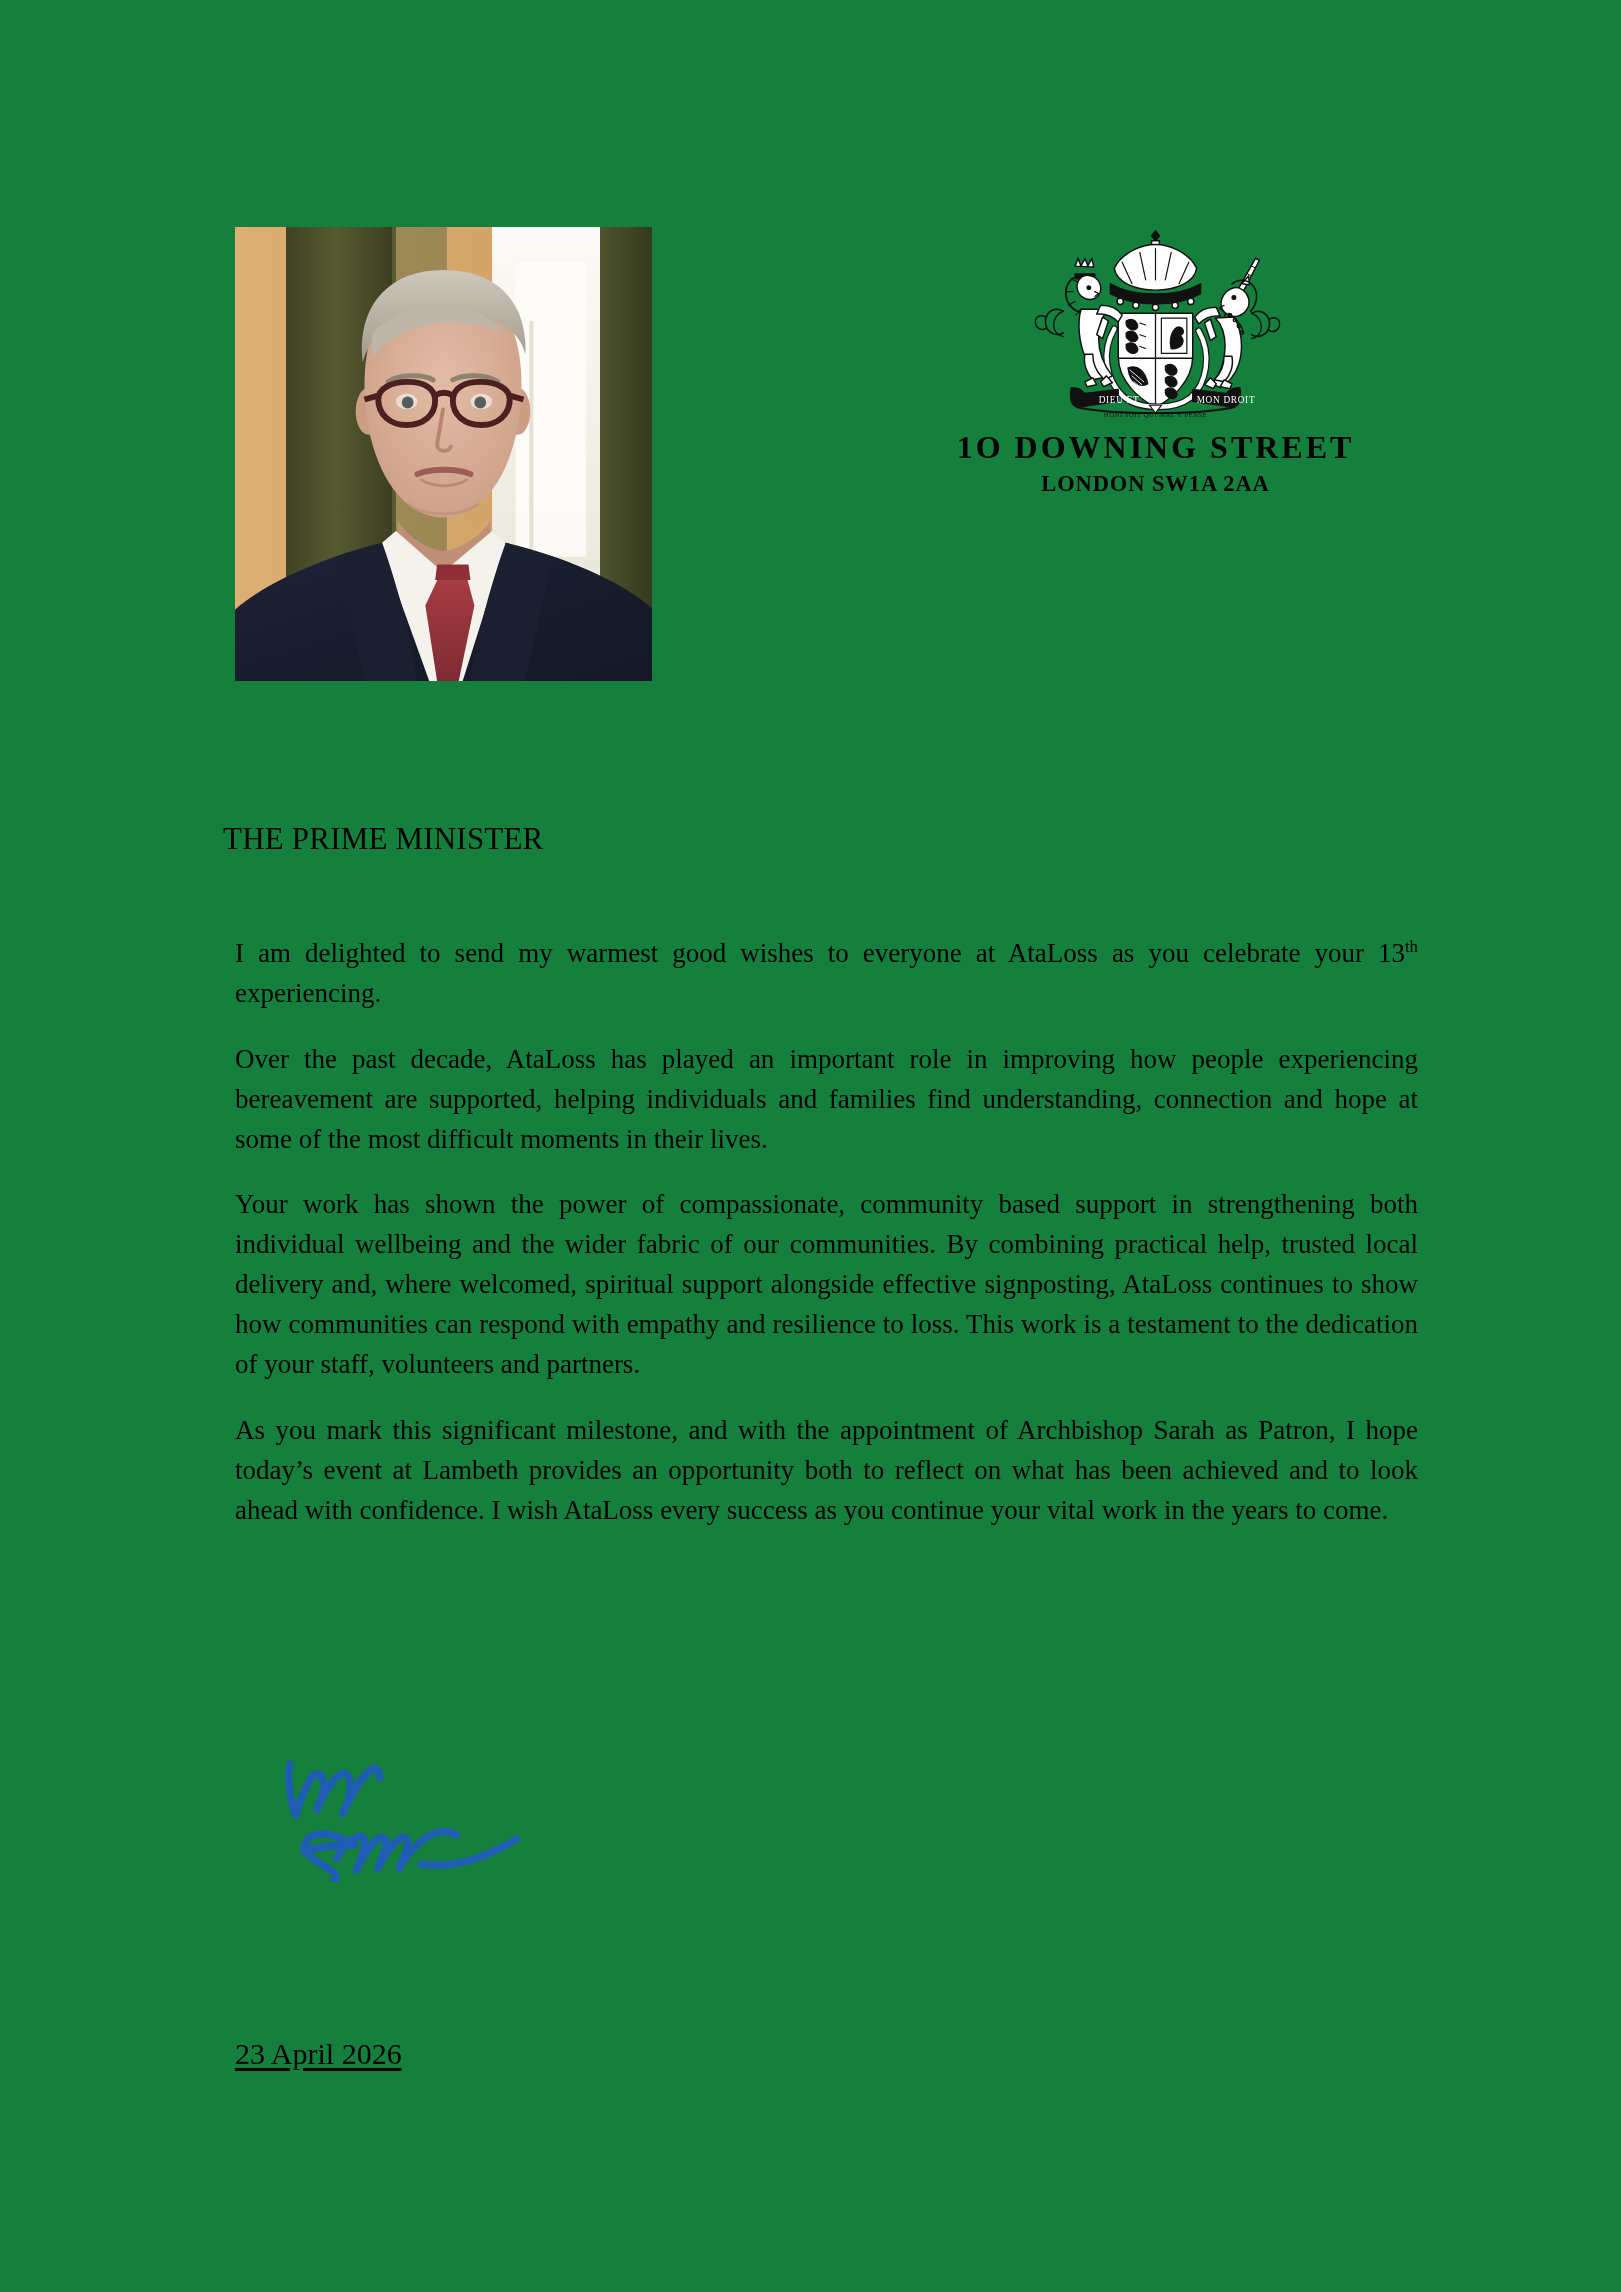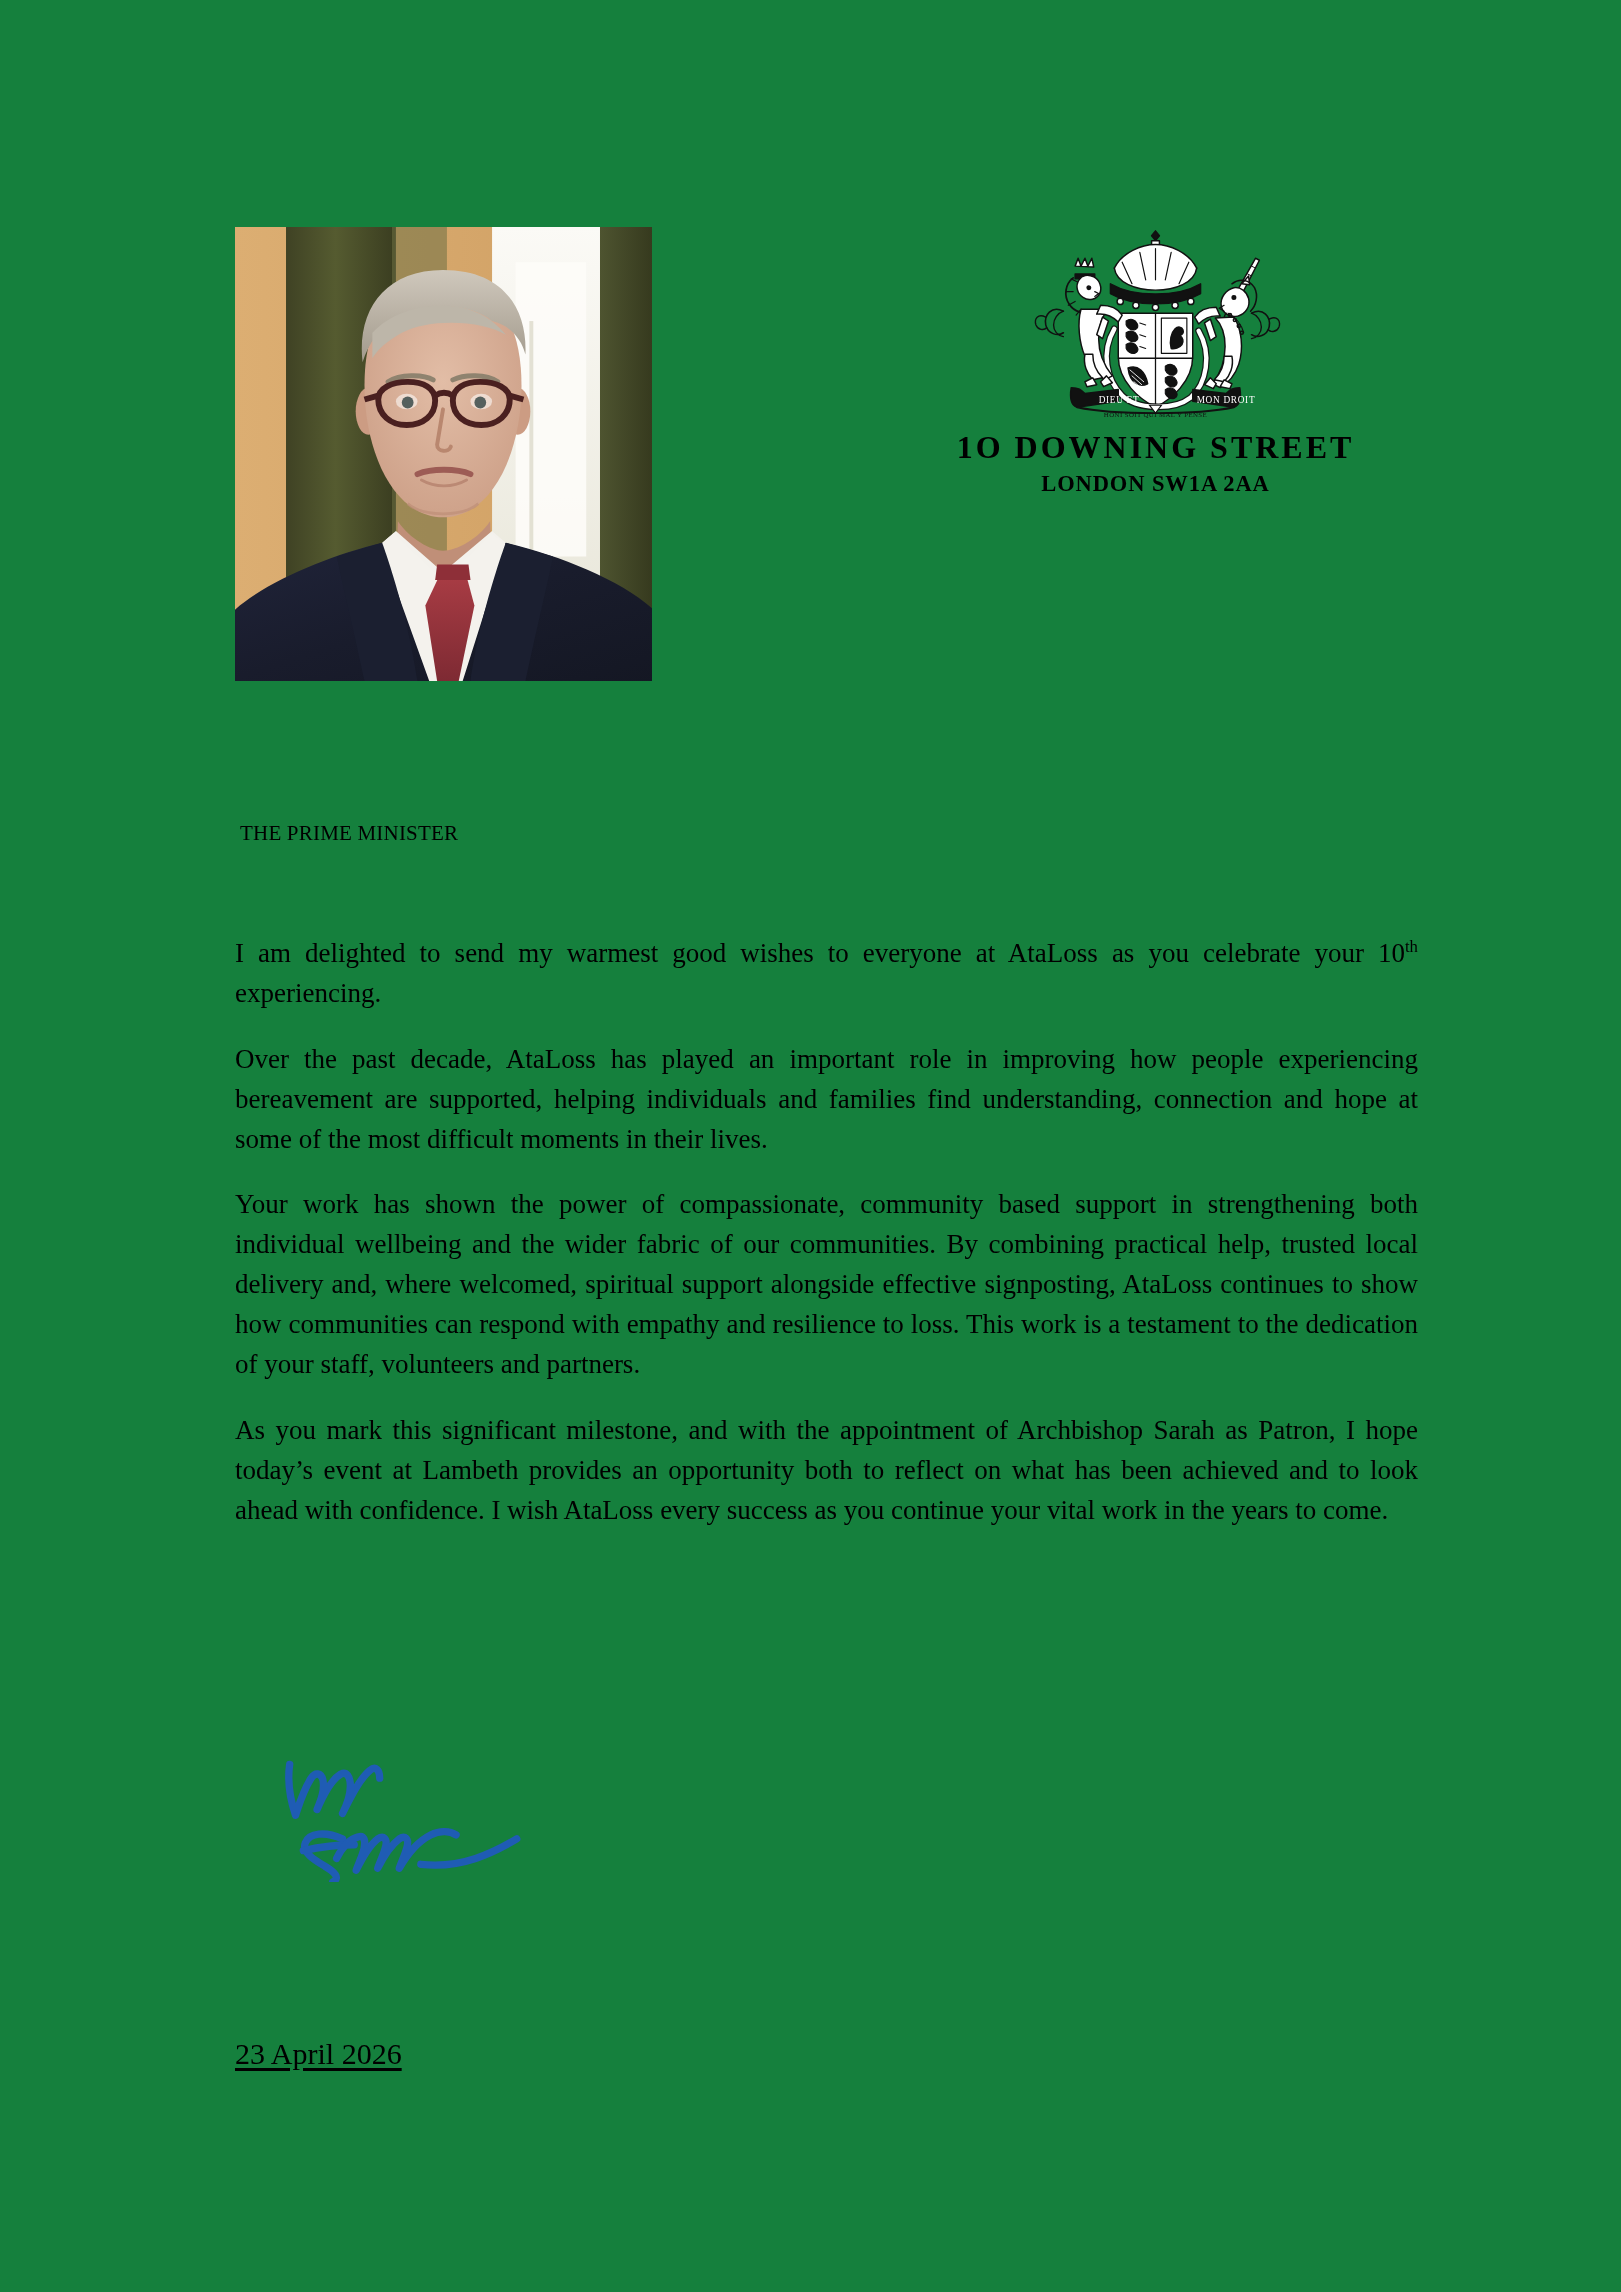--- a/index.html
+++ b/index.html
@@ -58,23 +58,23 @@
     font-size: 22.5px;
     letter-spacing: 0.9px;
     font-weight: 700;
     margin-top: 4.9px;
     white-space: nowrap;
   }
 
   
   .pm-title {
     position: absolute;
-    left: 240px;
+    left: 223px;
     top: 821px;
-    font-size: 21px;
+    font-size: 31px;
     letter-spacing: 0.2px;
     white-space: nowrap;
   }
 
   .body-text {
     position: absolute;
     left: 235px;
     top: 933px;
     width: 1183px;
     font-size: 27px;
@@ -331,21 +331,21 @@
 
   <div class="letterhead">
     <div class="lh-street">1O DOWNING STREET</div>
     <div class="lh-city">LONDON SW1A 2AA</div>
   </div>
 
   <div class="pm-title">THE PRIME MINISTER</div>
 
   <div class="body-text">
     <p>
-      <span>I am delighted to send my warmest good wishes to everyone at AtaLoss as you celebrate your 10</span><sup>th</sup><span> experiencing.</span>
+      <span>I am delighted to send my warmest good wishes to everyone at AtaLoss as you celebrate your 13</span><sup>th</sup><span> experiencing.</span>
     </p>
     <p>Over the past decade, AtaLoss has played an important role in improving how people experiencing bereavement are supported, helping individuals and families find understanding, connection and hope at some of the most difficult moments in their lives.</p>
     <p>Your work has shown the power of compassionate, community based support in strengthening both individual wellbeing and the wider fabric of our communities. By combining practical help, trusted local delivery and, where welcomed, spiritual support alongside effective signposting, AtaLoss continues to show how communities can respond with empathy and resilience to loss. This work is a testament to the dedication of your staff, volunteers and partners.</p>
     <p>As you mark this significant milestone, and with the appointment of Archbishop Sarah as Patron, I hope today’s event at Lambeth provides an opportunity both to reflect on what has been achieved and to look ahead with confidence. I wish AtaLoss every success as you continue your vital work in the years to come.</p>
   </div>
 
   <div class="signature">
     <svg viewBox="0 0 330 150">
       <g fill="none" stroke="#1f5cb4" stroke-width="7.5" stroke-linecap="round" stroke-linejoin="round">
 

